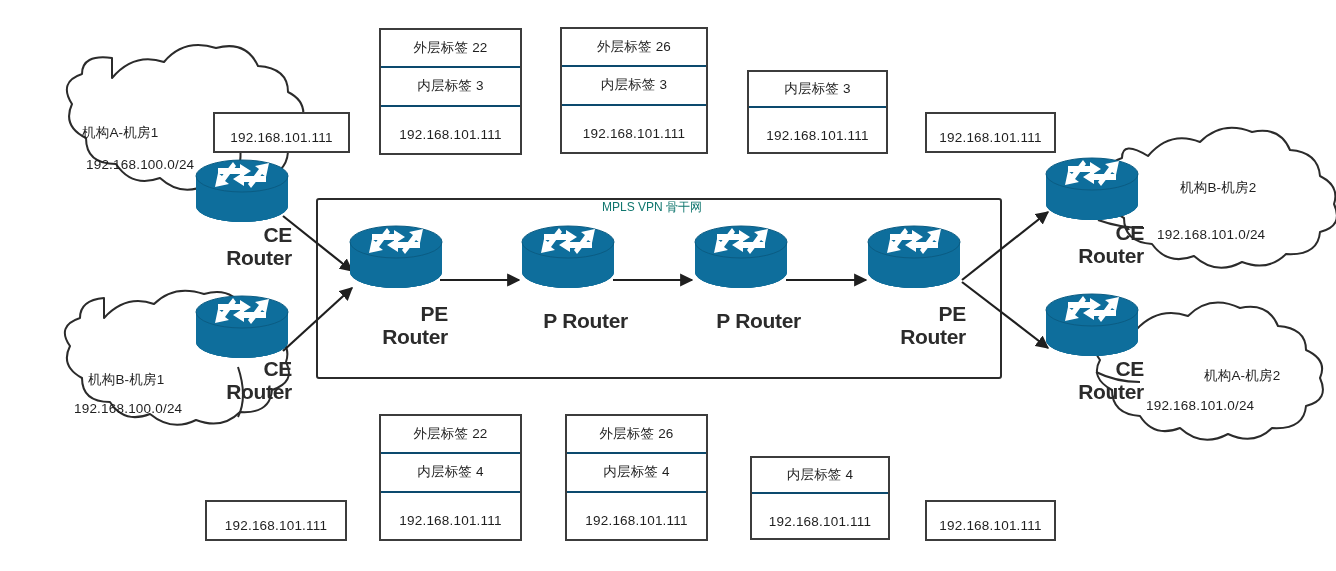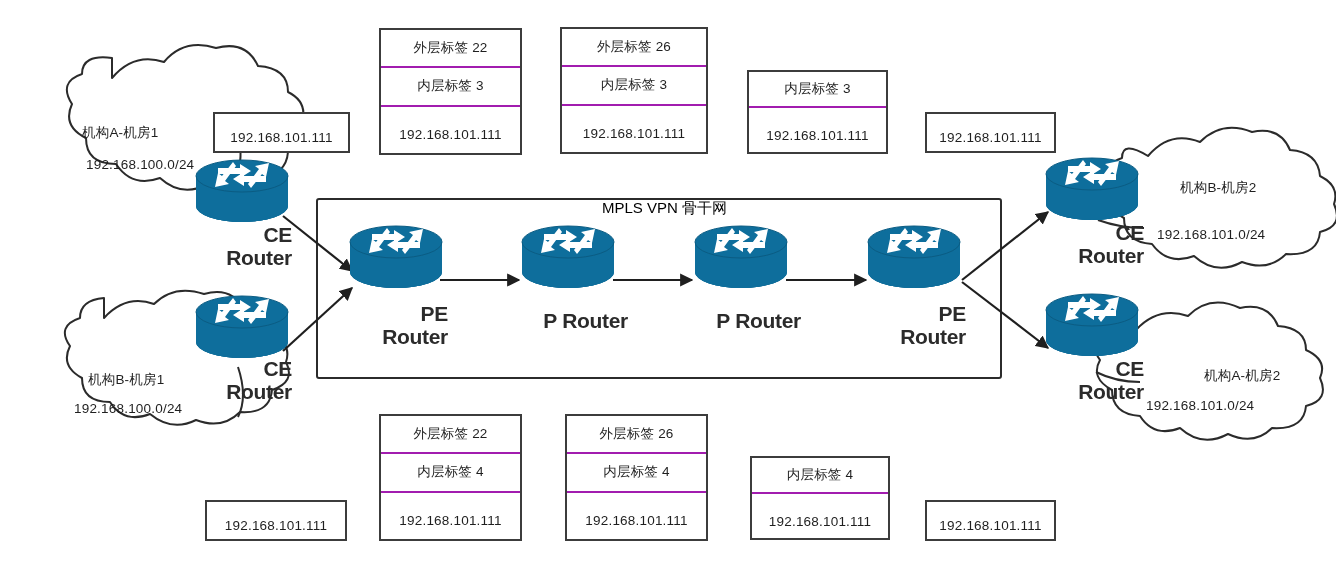--- a/index.html
+++ b/index.html
@@ -17,21 +17,21 @@
     border:2px solid #3c3c3c;
     background:#fff;
     box-sizing:border-box;
     display:flex;flex-direction:column;
   }
   .lcell{
     flex:1 1 0;
     display:flex;align-items:center;justify-content:center;
     font-size:13.5px;
     color:#1f1f1f;
-    border-bottom:2px solid #a21caf;
+    border-bottom:2px solid #0c4a6e;
     box-sizing:border-box;
     white-space:nowrap;
     letter-spacing:.2px;
   }
   .lcell:last-child{border-bottom:none;margin-top:10px;}
 
   
   .ftext{
     position:absolute;
     font-size:13.5px;
@@ -45,22 +45,22 @@
     font-weight:bold;
     font-size:21px;
     color:#2b2b2b;
     text-align:right;
     line-height:1.08;
     white-space:nowrap;
     letter-spacing:-0.3px;
   }
   .mplslabel{
     position:absolute;
-    font-size:15px;
-    color:#000000;
+    font-size:12px;
+    color:#0f766e;
     white-space:nowrap;
   }
 </style>
 </head>
 <body>
 
 <div id="stage">
 
   <svg id="canvas" viewBox="0 0 1336 571">
     <defs>

